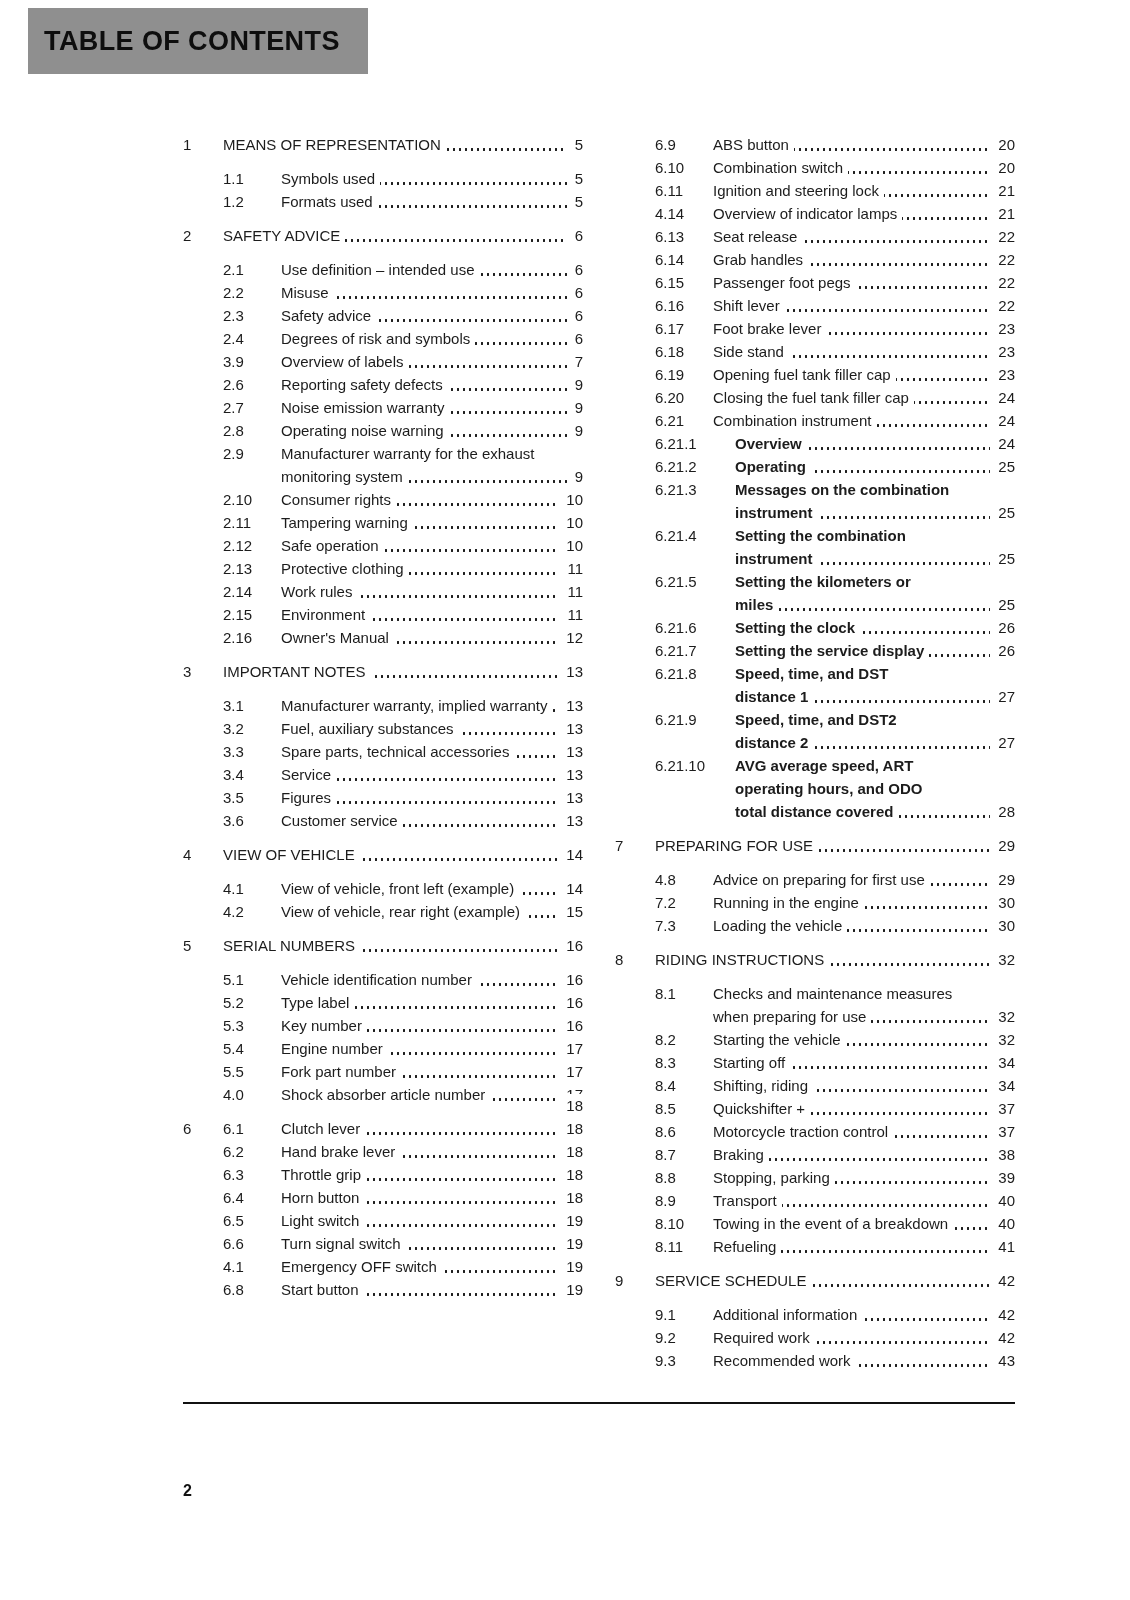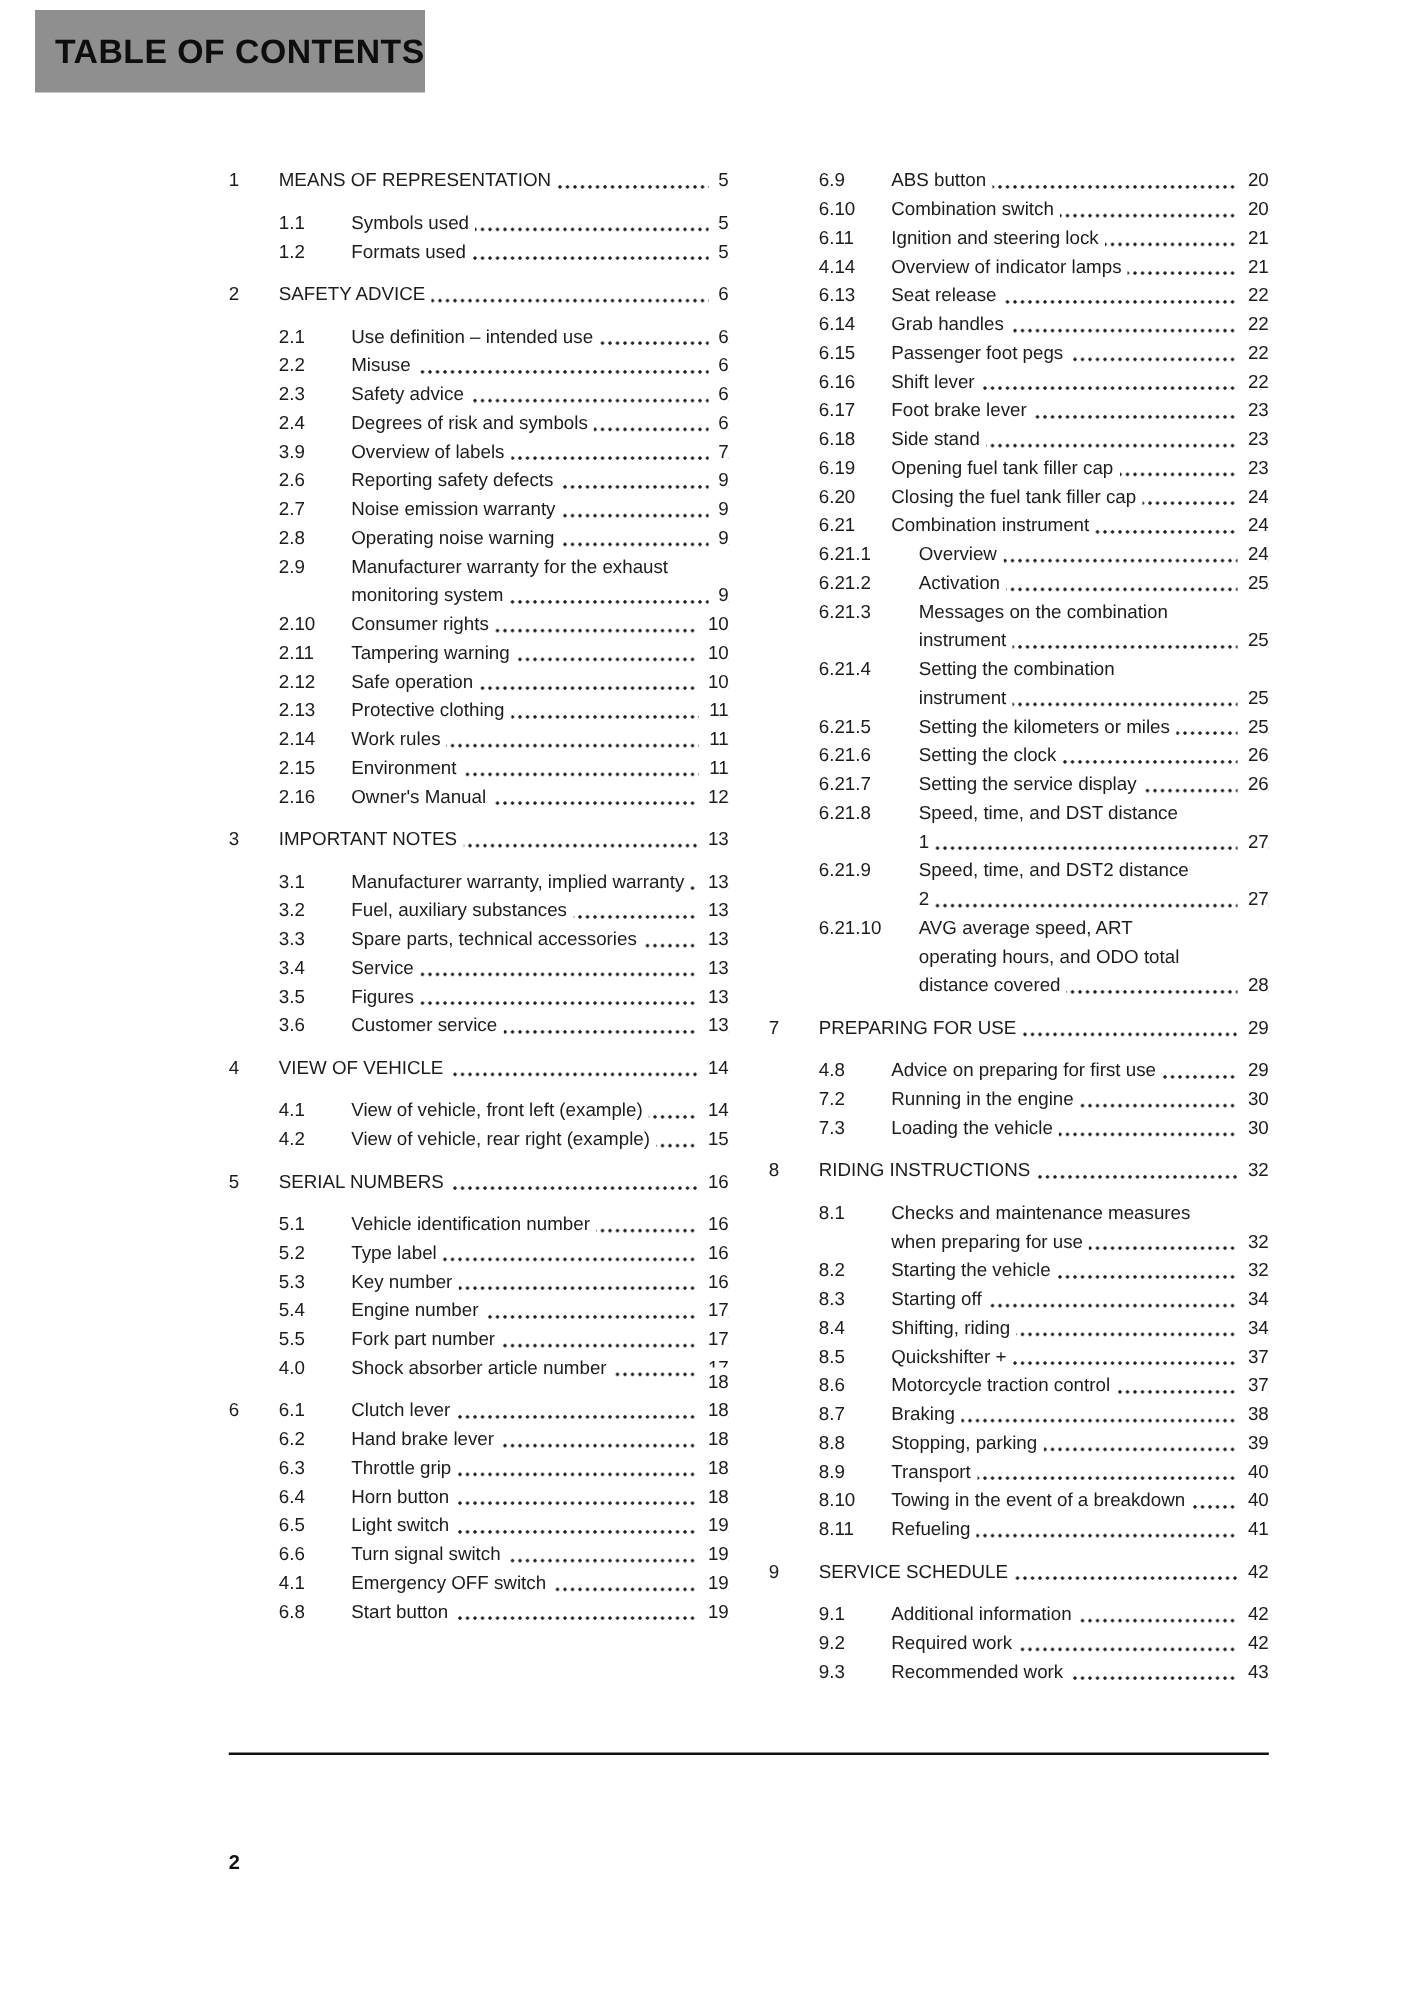--- a/index.html
+++ b/index.html
@@ -12,21 +12,21 @@
     overflow: hidden;
     font-family: "Liberation Sans", "DejaVu Sans", sans-serif;
     color: #1c1c1c;
   }
 
   
   .header-box {
     position: absolute;
     top: 8px;
     left: 28px;
-    width: 312px;
+    width: 340px;
     height: 66px;
     background: #8f8f8f;
     display: flex;
     align-items: center;
     padding-left: 16px;
   }
   .header-box h1 {
     margin: 0;
     font-size: 27px;
     font-weight: bold;
@@ -70,21 +70,21 @@
   }
 
   .entry.l1 { margin: 11px 0; }
   .entry.l1 .num { left: 0; }
   .entry.l1 .body { margin-left: 40px; }
 
   .entry.l2 .num { left: 40px; }
   .entry.l2 .body { margin-left: 98px; padding-right: 30px; }
 
   .entry.l3 .num { left: 40px; }
-  .entry.l3 .body { margin-left: 120px; padding-right: 62px; }
+  .entry.l3 .body { margin-left: 120px; padding-right: 62px; font-weight: bold; }
 
   .toc-col .entry.l1:first-child { margin-top: 0; }
 
   
   .footer-rule {
     position: absolute;
     left: 183px;
     top: 1402px;
     width: 832px;
     border-top: 2px solid #111111;
@@ -405,21 +405,21 @@
           <div class="body"><span class="title">Combination instrument</span></div>
           <span class="pg">24</span>
         </div>
         <div class="entry l3">
           <span class="num">6.21.1</span>
           <div class="body"><span class="title">Overview</span></div>
           <span class="pg">24</span>
         </div>
         <div class="entry l3">
           <span class="num">6.21.2</span>
-          <div class="body"><span class="title">Activation</span></div>
+          <div class="body"><span class="title">Operating</span></div>
           <span class="pg">25</span>
         </div>
         <div class="entry l3">
           <span class="num">6.21.3</span>
           <div class="body"><span class="title">Messages on the combination instrument</span></div>
           <span class="pg">25</span>
         </div>
         <div class="entry l3">
           <span class="num">6.21.4</span>
           <div class="body"><span class="title">Setting the combination instrument</span></div>

